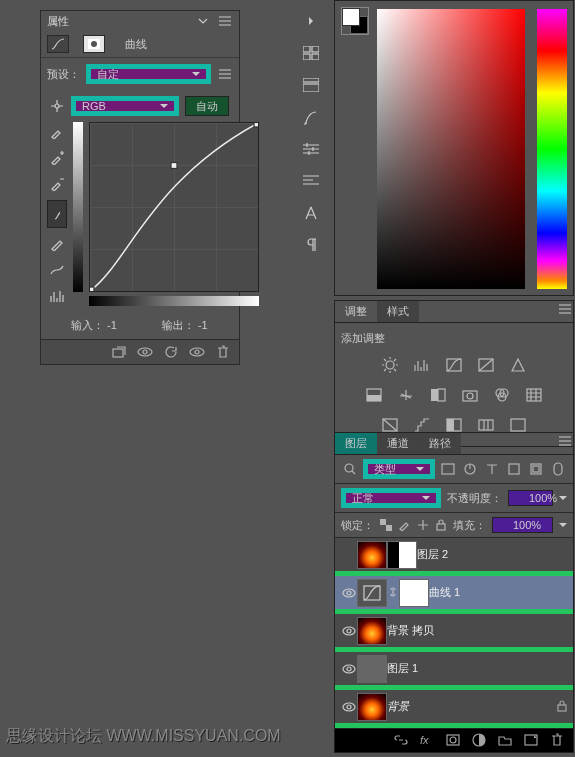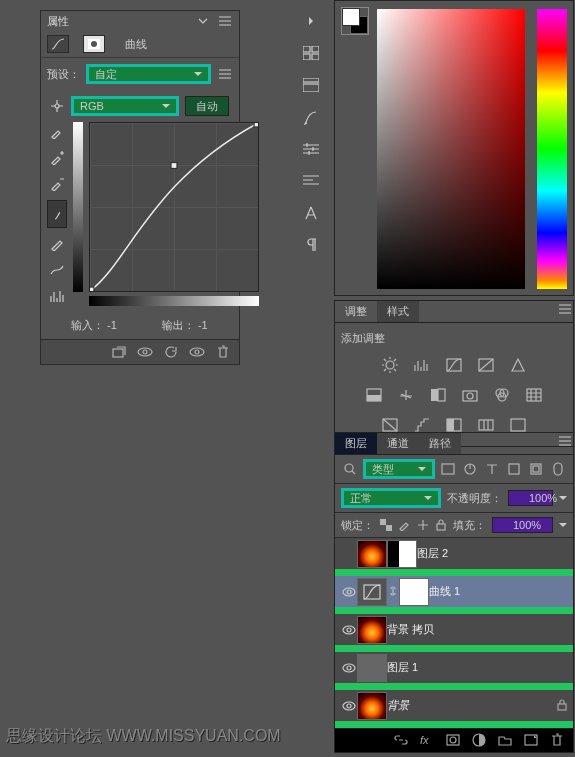--- a/index.html
+++ b/index.html
@@ -14,21 +14,21 @@
 .props-hdr .rs{margin-left:auto;display:flex;gap:6px}
 .curves-tabs{display:flex;align-items:center;gap:14px;padding:4px 6px;border-bottom:1px solid #3a3a3a}
 .tab-sw{width:22px;height:18px;display:inline-flex;align-items:center;justify-content:center;background:#444;border:1px solid #2a2a2a}
 .tab-sw.act{background:#e6e6e6}
 .curves-body{display:flex;gap:4px;padding:6px}
 .toolcol{display:flex;flex-direction:column;gap:6px;width:22px;align-items:center}
 .toolbtn{width:20px;height:20px;display:flex;align-items:center;justify-content:center;border:1px solid transparent}
 .toolbtn.sel{background:#3a3a3a;border:1px solid #222}
 .right-col{flex:1}
 .row{display:flex;align-items:center;gap:6px;margin-bottom:6px}
-.sel{background:#15803d;border:3px solid #14b8a6;height:20px;padding:0 6px;display:flex;align-items:center;flex:1;justify-content:space-between}
+.sel{background:#701a75;border:5px solid #14b8a6;height:20px;padding:0 6px;display:flex;align-items:center;flex:1;justify-content:space-between}
 .btn{background:#14532d;border:1px solid #222;height:20px;padding:0 10px;display:flex;align-items:center}
 .curve-graph{width:170px;height:170px;background:#4a4a4a;border:1px solid #222;position:relative;margin-left:4px}
 .curve-graph::before{content:"";position:absolute;inset:0;background:linear-gradient(to right,#555 1px,transparent 1px) 0 0/25% 100%,linear-gradient(to bottom,#555 1px,transparent 1px) 0 0/100% 25%}
 .curve-line{position:absolute;inset:0}
 .grad-h{height:10px;background:linear-gradient(to right,#000,#fff);margin:4px 0 0 4px;width:170px}
 .grad-v{width:10px;height:170px;background:linear-gradient(to top,#000,#fff);position:absolute;left:-12px;top:0}
 .graph-wrap{position:relative;margin-left:14px}
 .io-row{display:flex;gap:45px;padding:6px 0 6px 30px;color:#ccc}
 .foot{display:flex;gap:10px;justify-content:flex-end;padding:4px 8px;border-top:1px solid #2a2a2a;background:#4a4a4a}
 .foot .ico{opacity:.8}
@@ -51,30 +51,30 @@
 .adj-tab{padding:0 10px;display:flex;align-items:center;background:#424242}
 .adj-tab.act{background:#535353}
 .adj-body{padding:6px}
 .adj-row{display:flex;gap:12px;justify-content:center;padding:6px 0}
 .adj-ico{width:20px;height:18px;display:flex;align-items:center;justify-content:center;opacity:.85}
 
 
 .layers{position:absolute;left:334px;top:432px;width:240px;border:1px solid #222}
 .lyr-tabs{display:flex;height:22px;border-bottom:1px solid #222}
 .lyr-tab{padding:0 10px;display:flex;align-items:center;background:#424242}
-.lyr-tab.act{background:#0f172a}
+.lyr-tab.act{background:#0f766e}
 .lyr-filter{display:flex;align-items:center;gap:4px;padding:4px 6px;border-bottom:1px solid #2a2a2a}
 .lyr-filter .sel{flex:0 0 72px}
 .filt-ico{width:18px;height:16px;display:flex;align-items:center;justify-content:center;opacity:.8}
 .lyr-row{display:flex;align-items:center;gap:6px;padding:4px 6px;border-bottom:1px solid #2a2a2a}
 .lyr-row .sel{flex:0 0 100px}
 .lbl{color:#ccc;white-space:nowrap}
 .val-box{background:#4c1d95;border:1px solid #222;padding:1px 20px;min-width:36px;text-align:center}
 .layer-list{background:#4a4a4a}
-.layer{display:flex;align-items:center;height:38px;border-bottom:7px solid #22c55e;padding:0 6px;gap:0}
+.layer{display:flex;align-items:center;height:38px;border-bottom:5px solid #22c55e;padding:0 6px;gap:0}
 .layer.sel-l{background:#6a7a9a}
 .eye{width:16px;height:16px;display:flex;align-items:center;justify-content:center}
 .thumb{width:30px;height:28px;background:#222;border:1px solid #666;display:flex;align-items:center;justify-content:center}
 .thumb.fire{background:radial-gradient(circle at 50% 60%,#ffcc33 0%,#ff6600 30%,#660000 60%,#000 100%)}
 .thumb.mask{background:linear-gradient(to right,#000 0%,#000 40%,#fff 40%,#fff 100%)}
 .thumb.adj-t{background:#535353}
 .link-ico{width:12px;text-align:center;opacity:.8}
 .lyr-name{color:#eee}
 .lock-ico{margin-left:auto;opacity:.7}
 .lyr-foot{display:flex;gap:10px;justify-content:flex-end;align-items:flex-end;padding:4px 8px;border-top:1px solid #222;background:#000000;height:24px}

